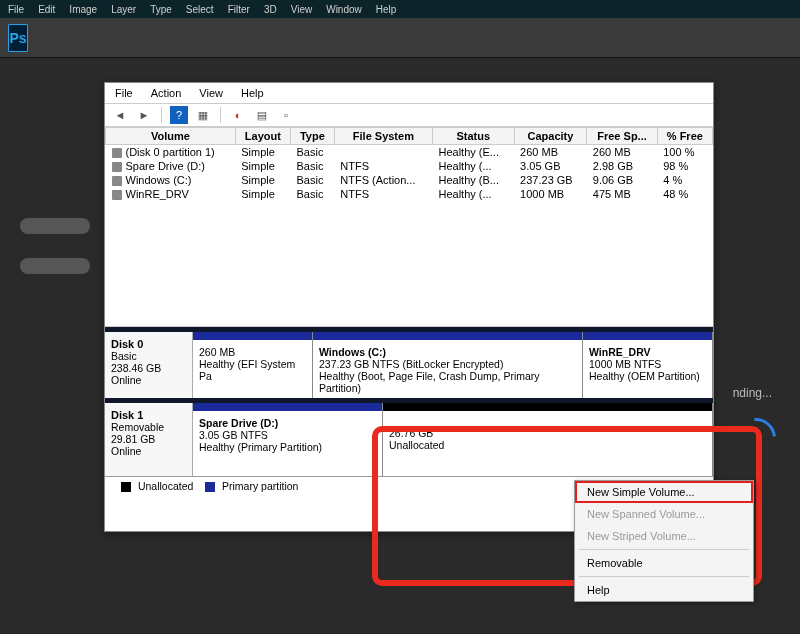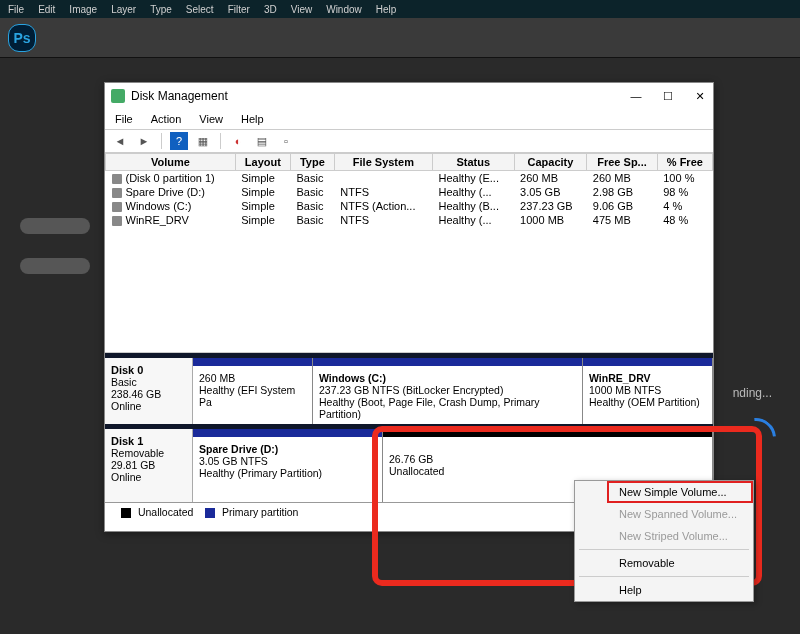--- a/index.html
+++ b/index.html
@@ -26,30 +26,30 @@
   .ps-menubar span { cursor: default; }
   .ps-logo-row {
     background: #3a3a3a;
     height: 40px;
     display: flex;
     align-items: center;
     padding-left: 8px;
     border-bottom: 1px solid #111;
   }
   .ps-logo {
-    width: 28px; height: 28px;
+    width: 20px; height: 28px;
     border: 1px solid #2aa3e0;
     background: #001e36;
     color: #2aa3e0;
     font-weight: bold;
     font-size: 14px;
     display: flex;
     align-items: center;
     justify-content: center;
-    border-radius: 11px;
+    border-radius: 1px;
   }
   .ps-workspace {
     background: #2a2a2a;
     position: absolute;
     top: 58px; left: 0; right: 0; bottom: 0;
   }
   .ps-sidebar-pills {
     position: absolute;
     left: 20px; top: 160px;
     display: flex; flex-direction: column; gap: 24px;
@@ -175,21 +175,21 @@
     position: absolute;
     left: 574px; top: 480px;
     width: 180px;
     background: #f4f4f4;
     border: 1px solid #999;
     box-shadow: 2px 2px 6px rgba(0,0,0,0.3);
     font-size: 11px;
     color:#000;
     z-index: 30;
   }
-  .ctx-item { padding: 5px 12px; margin-left: 32px; }
+  .ctx-item { padding: 5px 12px; }
   .ctx-item.disabled { color:#9a9a9a; }
   .ctx-sep { height:1px; background:#ccc; margin: 2px 4px; }
   .ctx-item.highlight { outline:2px solid #e02020; outline-offset:-2px; }
   
   .red-box {
     position:absolute;
     left: 372px; top: 426px;
     width: 390px; height: 160px;
     border: 6px solid #eb2a1e;
     border-radius: 10px;
@@ -219,31 +219,20 @@
 <div class="ps-workspace">
   <div class="ps-sidebar-pills">
     <div class="ps-pill"></div>
     <div class="ps-pill"></div>
   </div>
   <div class="ps-loading">nding...</div>
   <div class="ps-spinner"></div>
 </div>
 
 <div class="dm-window">
-  <div class="dm-titlebar">
-    <div class="dm-titlebar-left">
-      <div class="dm-icon"></div>
-      <span>Disk Management</span>
-    </div>
-    <div class="dm-winbtns">
-      <span>—</span>
-      <span>☐</span>
-      <span>✕</span>
-    </div>
-  </div>
   <div class="dm-menubar">
     <span>File</span>
     <span>Action</span>
     <span>View</span>
     <span>Help</span>
   </div>
   <div class="dm-toolbar">
     <div class="tb-btn">◄</div>
     <div class="tb-btn">►</div>
     <div class="tb-sep"></div>

